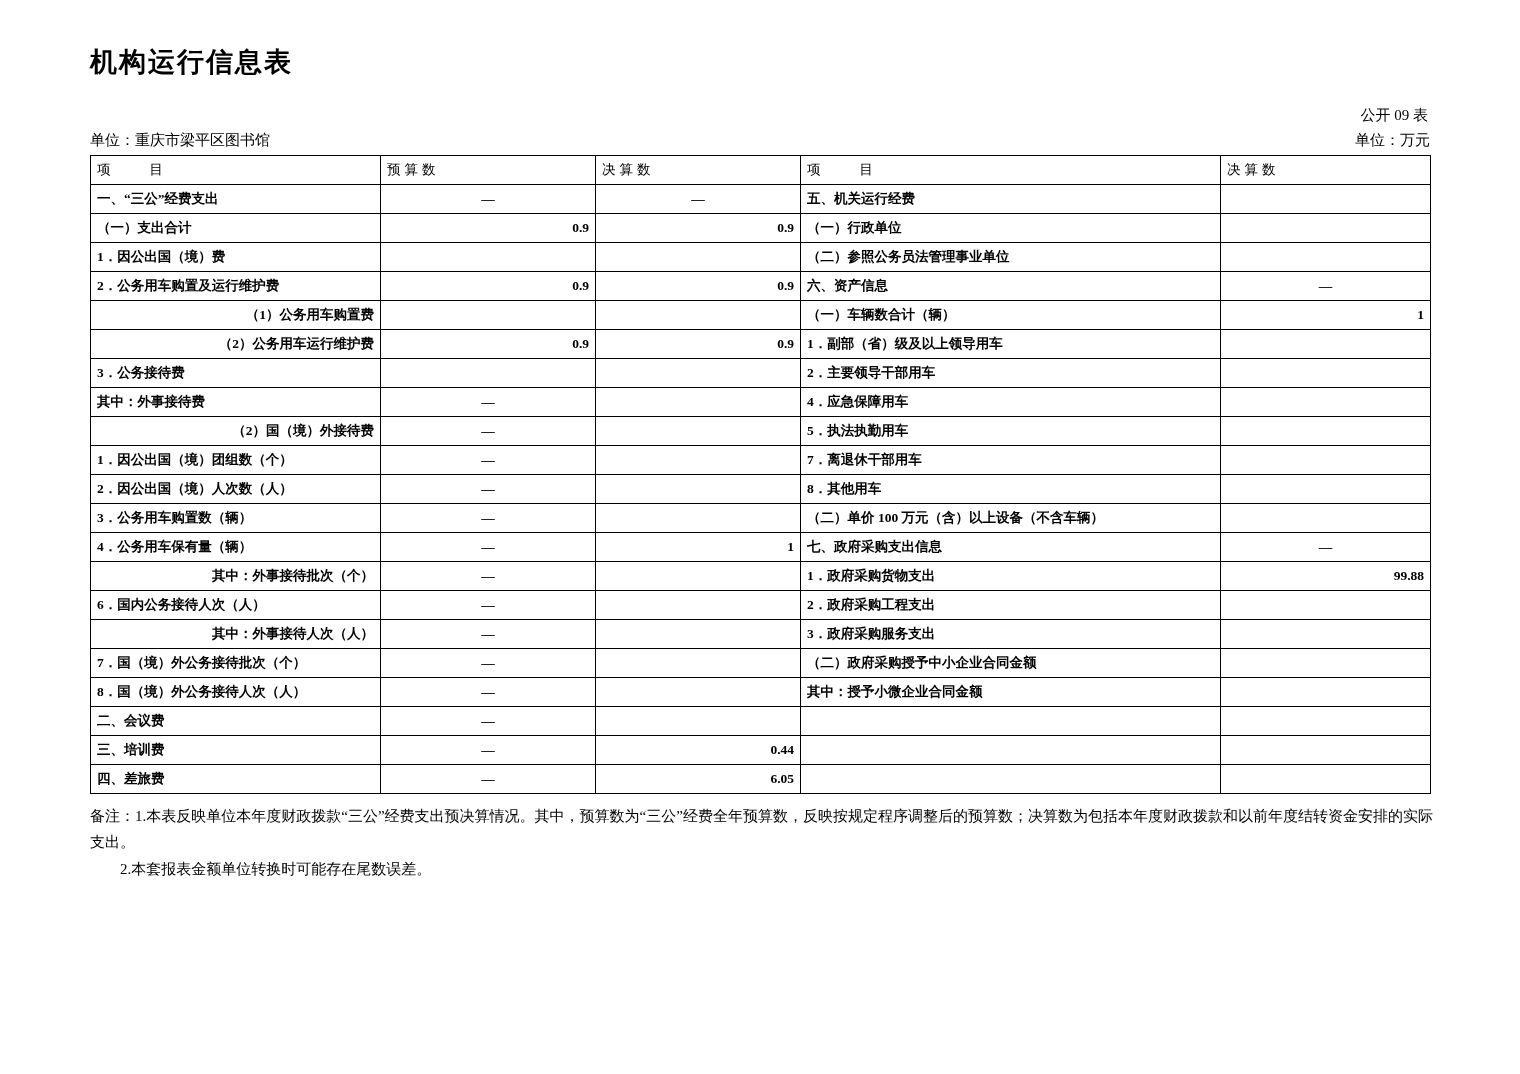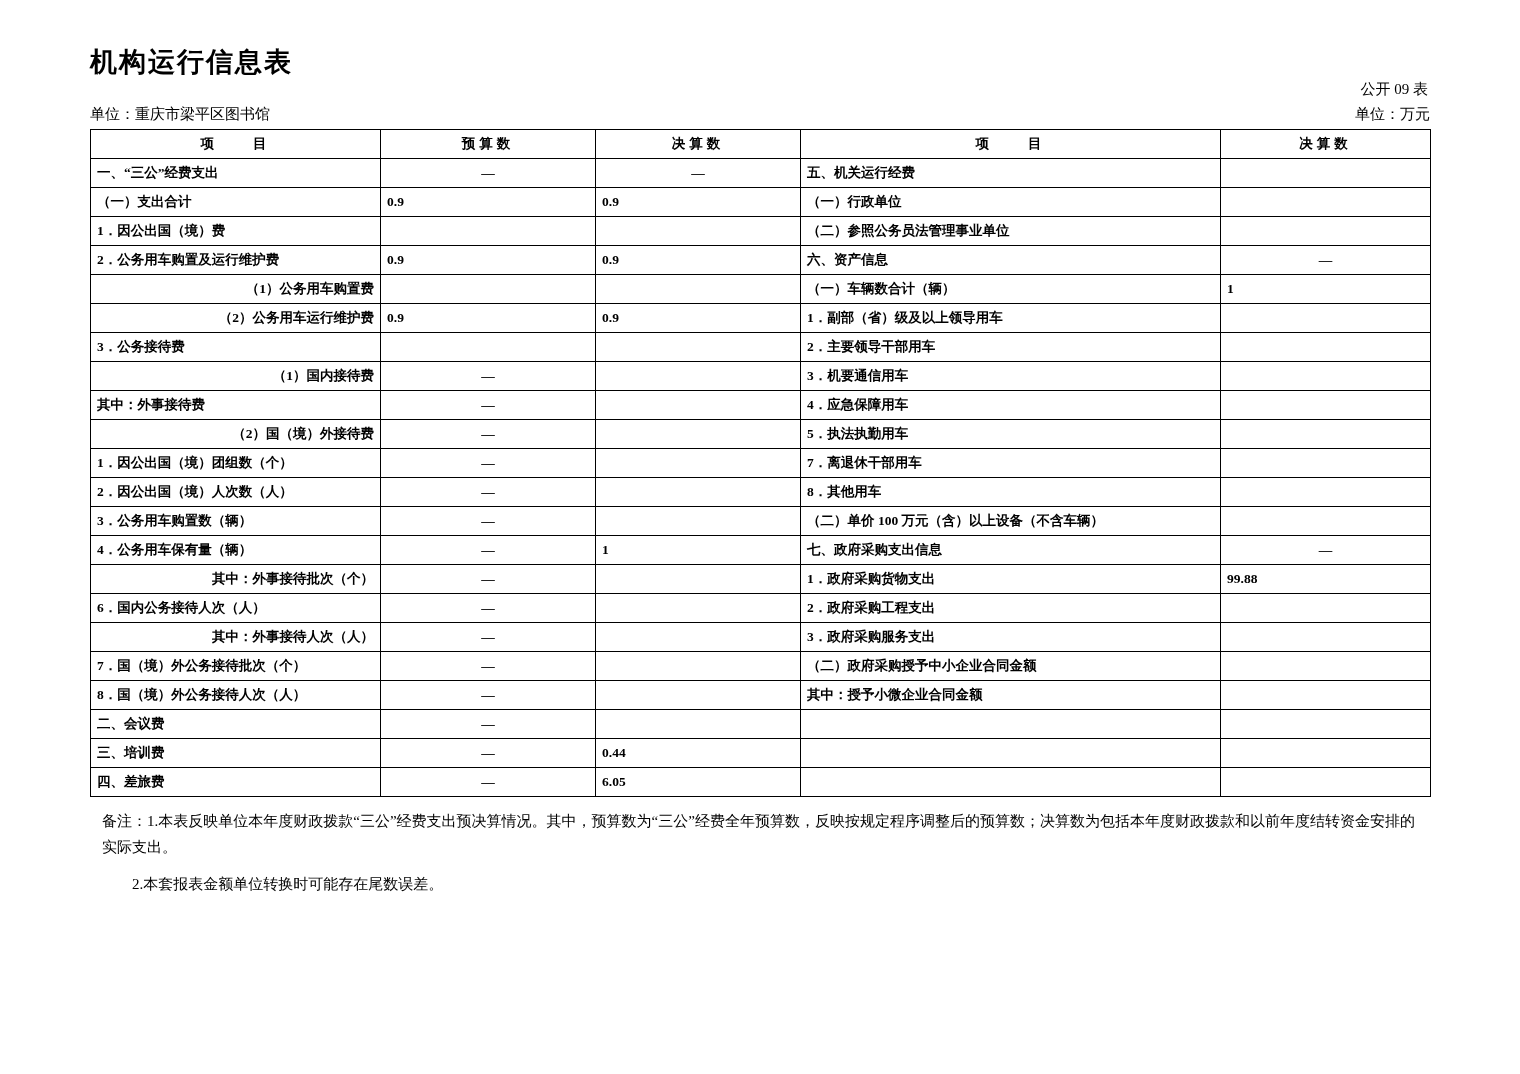--- a/index.html
+++ b/index.html
@@ -26,20 +26,21 @@
     font-size: 27px;
     font-weight: bold;
     letter-spacing: 2px;
     margin-top: 44px;
     margin-bottom: 0;
     font-family: "Liberation Serif", "DejaVu Serif", serif;
   }
   .sheet-no {
     text-align: right;
     font-size: 15px;
+    margin-top: 26px;
     padding-right: 2px;
   }
   .meta-row {
     display: flex;
     justify-content: space-between;
     align-items: center;
     font-size: 15px;
     margin-top: 6px;
     margin-bottom: 5px;
   }
@@ -52,44 +53,44 @@
   table.main td {
     border: 1px solid #000000;
     height: 28px;
     padding: 0 6px;
     vertical-align: middle;
     font-weight: bold;
     overflow: hidden;
     white-space: nowrap;
   }
   table.main td.hdr {
-    text-align: center;
-    font-weight: bold;
+    text-align: left;
+    font-weight: normal;
     letter-spacing: 4px;
   }
   td.num {
-    text-align: left;
+    text-align: right;
     padding-right: 10px;
   }
   td.dash {
     text-align: center;
   }
   .i0 { padding-left: 4px; }
   .i1 { padding-left: 20px; }
   .i2 { padding-left: 36px; }
   .i3 { padding-left: 52px; text-align: right; }
   .i4 { padding-left: 68px; }
   .notes {
     font-size: 15px;
     margin-top: 10px;
     line-height: 1.7;
     width: 1350px;
   }
   .notes p {
-    margin: 12px;
+    margin: 0;
     text-indent: 0;
   }
   .notes p.second {
     text-indent: 30px;
     margin-top: 2px;
   }
   .nowrapcell { white-space: nowrap; }
 </style>
 </head>
 <body>
@@ -166,27 +167,20 @@
           <td class="num"></td>
         </tr>
         <tr>
           <td class="i2">3．公务接待费</td>
           <td class="num"></td>
           <td class="num"></td>
           <td class="i2 nowrapcell">2．主要领导干部用车</td>
           <td class="num"></td>
         </tr>
         <tr>
-          <td class="i3">（1）国内接待费</td>
-          <td class="dash">—</td>
-          <td class="num"></td>
-          <td class="i2 nowrapcell">3．机要通信用车</td>
-          <td class="num"></td>
-        </tr>
-        <tr>
           <td class="i4">其中：外事接待费</td>
           <td class="dash">—</td>
           <td class="num"></td>
           <td class="i2 nowrapcell">4．应急保障用车</td>
           <td class="num"></td>
         </tr>
         <tr>
           <td class="i3">（2）国（境）外接待费</td>
           <td class="dash">—</td>
           <td class="num"></td>

